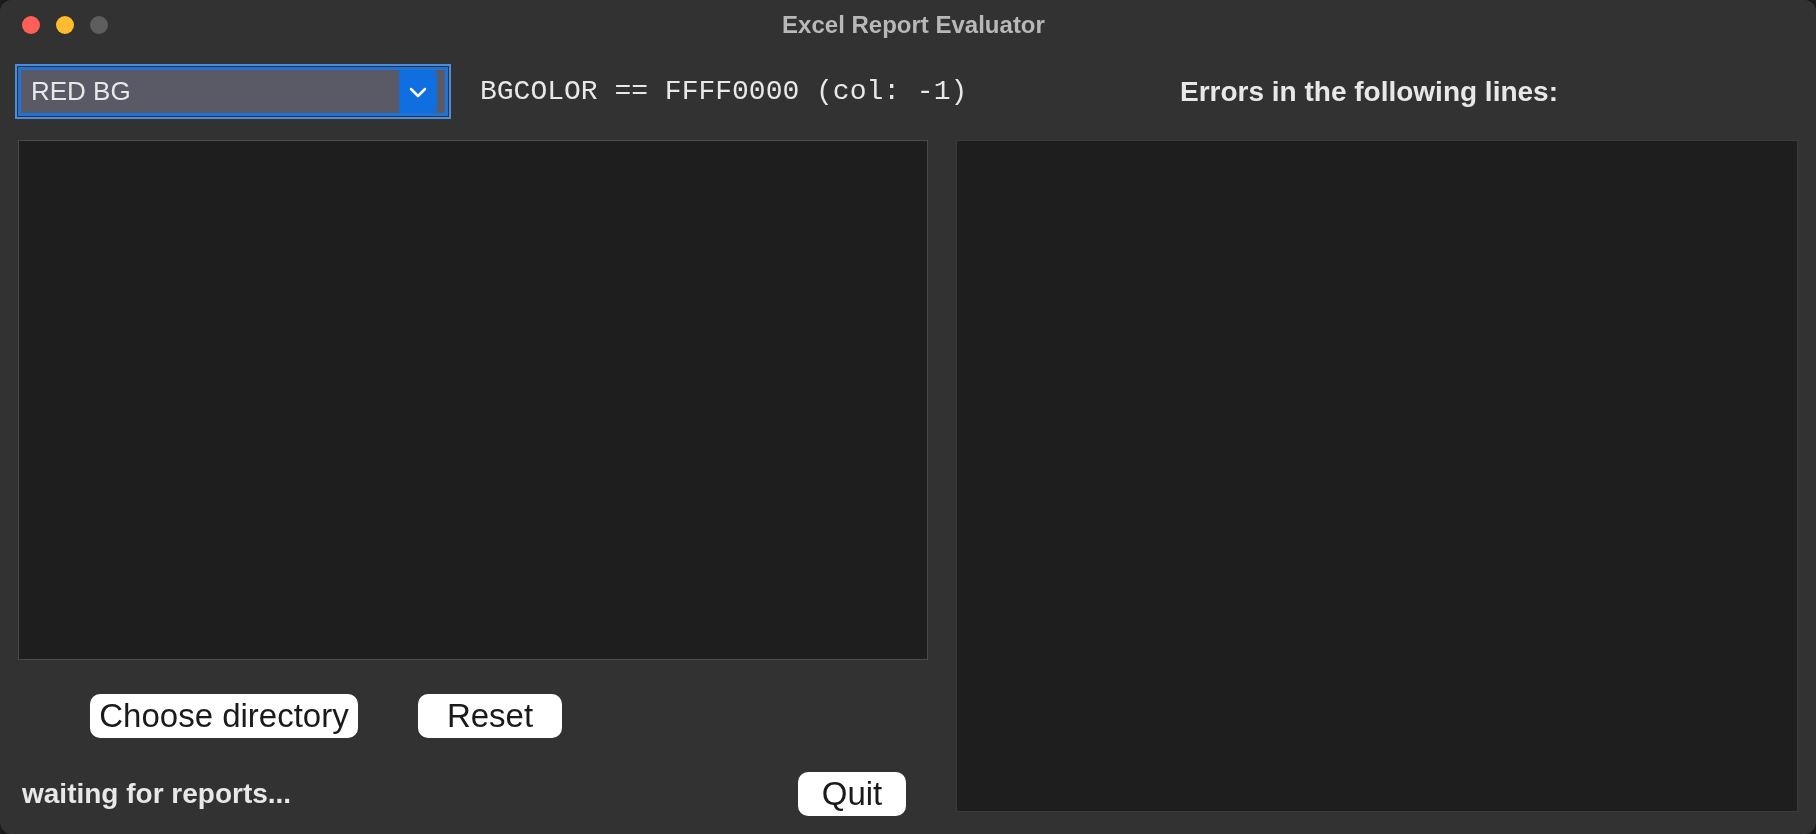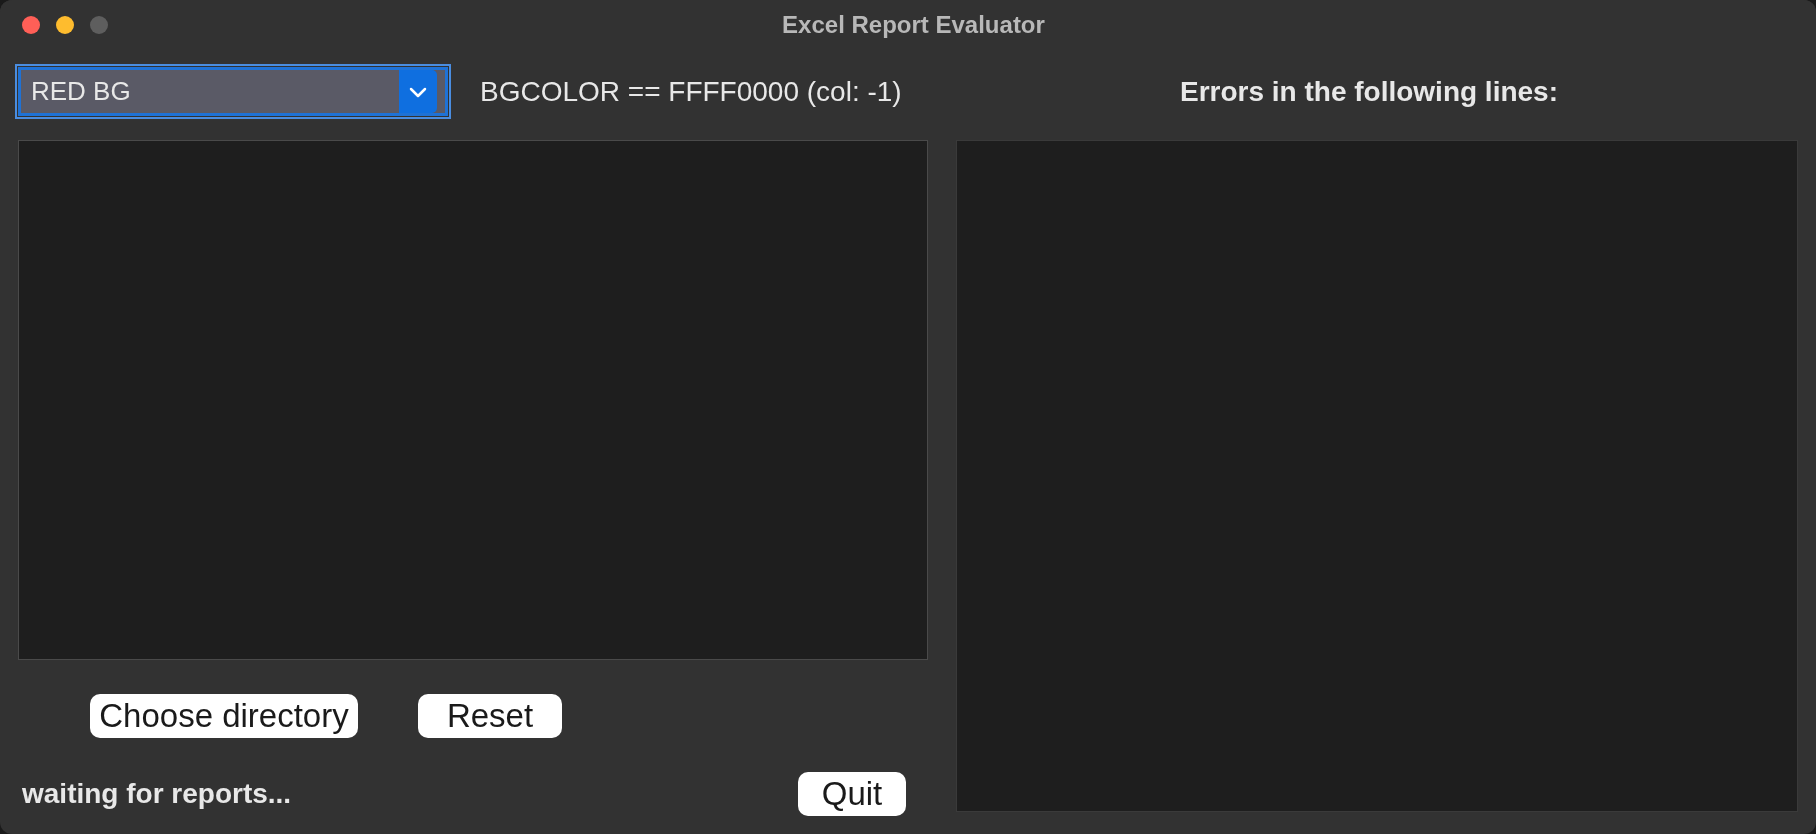--- a/index.html
+++ b/index.html
@@ -100,20 +100,21 @@
       justify-content: center;
     }
     .combo-btn svg {
       width: 18px;
       height: 12px;
     }
     .info-label {
       font-size: 28px;
       color: #e8e8e8;
       font-weight: 400;
+      font-family: Liberation Mono, monospace;
     }
     .errors-label {
       font-size: 28px;
       color: #e8e8e8;
       font-weight: 700;
       margin-left: auto;
       margin-right: 240px;
     }
     .main-row {
       flex: 1;

